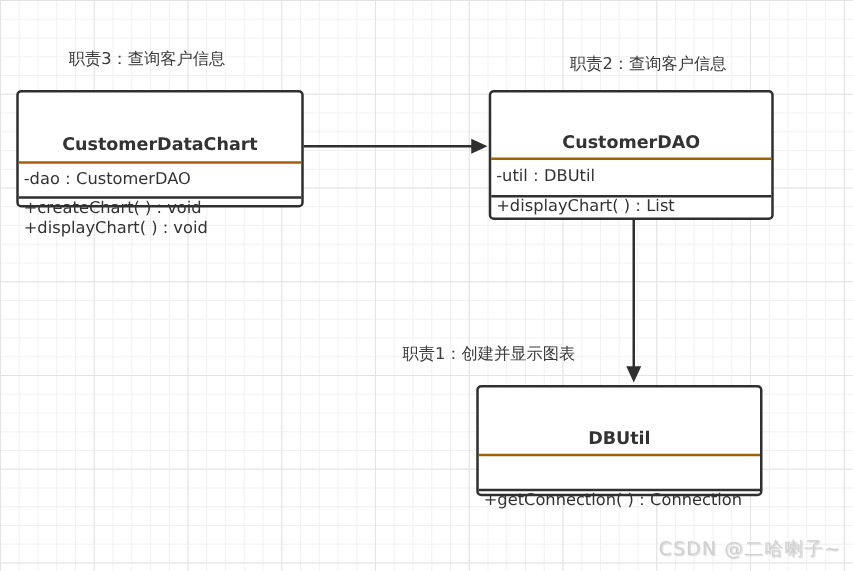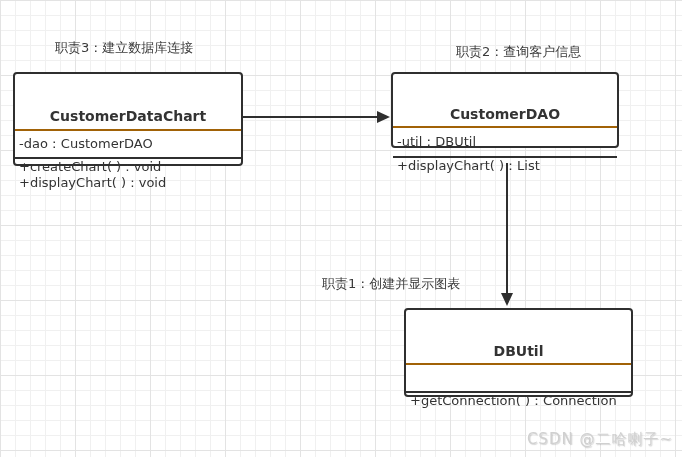--- a/index.html
+++ b/index.html
@@ -97,48 +97,48 @@
     <g>
       <line x1="243" y1="117" x2="378" y2="117" stroke="#2f2f2f" stroke-width="2"></line>
       <polygon points="390,117 377,111 377,123" fill="#2f2f2f"></polygon>
     </g>
     <g>
       <line x1="507" y1="163" x2="507" y2="296" stroke="#2f2f2f" stroke-width="2"></line>
       <polygon points="507,306 501,293 513,293" fill="#2f2f2f"></polygon>
     </g>
   </svg>
 
-  <div class="note" style="left:55px; top:40px;">职责3：建立数据库连接</div>
+  <div class="note" style="left:55px; top:40px;">职责3：查询客户信息</div>
 
   <div class="note" style="left:456px; top:44px;">职责2：查询客户信息</div>
 
   <div class="note" style="left:322px; top:276px;">职责1：创建并显示图表</div>
 
   <div class="uml" style="left:13px; top:72px; width:230px; height:94px;">
     <div class="uml-title" style="height:29px;">CustomerDataChart</div>
     <div class="uml-attrs" style="height:28px;">
       <div class="uml-line">-dao：CustomerDAO</div>
     </div>
     <div class="uml-methods">
       <div class="uml-line">+createChart( ) : void</div>
       <div class="uml-line">+displayChart( ) : void</div>
     </div>
   </div>
 
-  <div class="uml" style="left:391px; top:72px; width:228px; height:76px;">
+  <div class="uml" style="left:391px; top:72px; width:228px; height:104px;">
     <div class="uml-title" style="height:26px;">CustomerDAO</div>
     <div class="uml-attrs" style="height:30px;">
       <div class="uml-line">-util：DBUtil</div>
     </div>
     <div class="uml-methods">
       <div class="uml-line">+displayChart( )：List</div>
     </div>
   </div>
 
-  <div class="uml" style="left:404px; top:308px; width:229px; height:89px;">
+  <div class="uml" style="left:381px; top:308px; width:229px; height:89px;">
     <div class="uml-title" style="height:27px;">DBUtil</div>
     <div class="uml-attrs" style="height:28px;"></div>
     <div class="uml-methods">
       <div class="uml-line">+getConnection( )：Connection</div>
     </div>
   </div>
 
   <div class="watermark">CSDN @二哈喇子~</div>
 
 </div>

